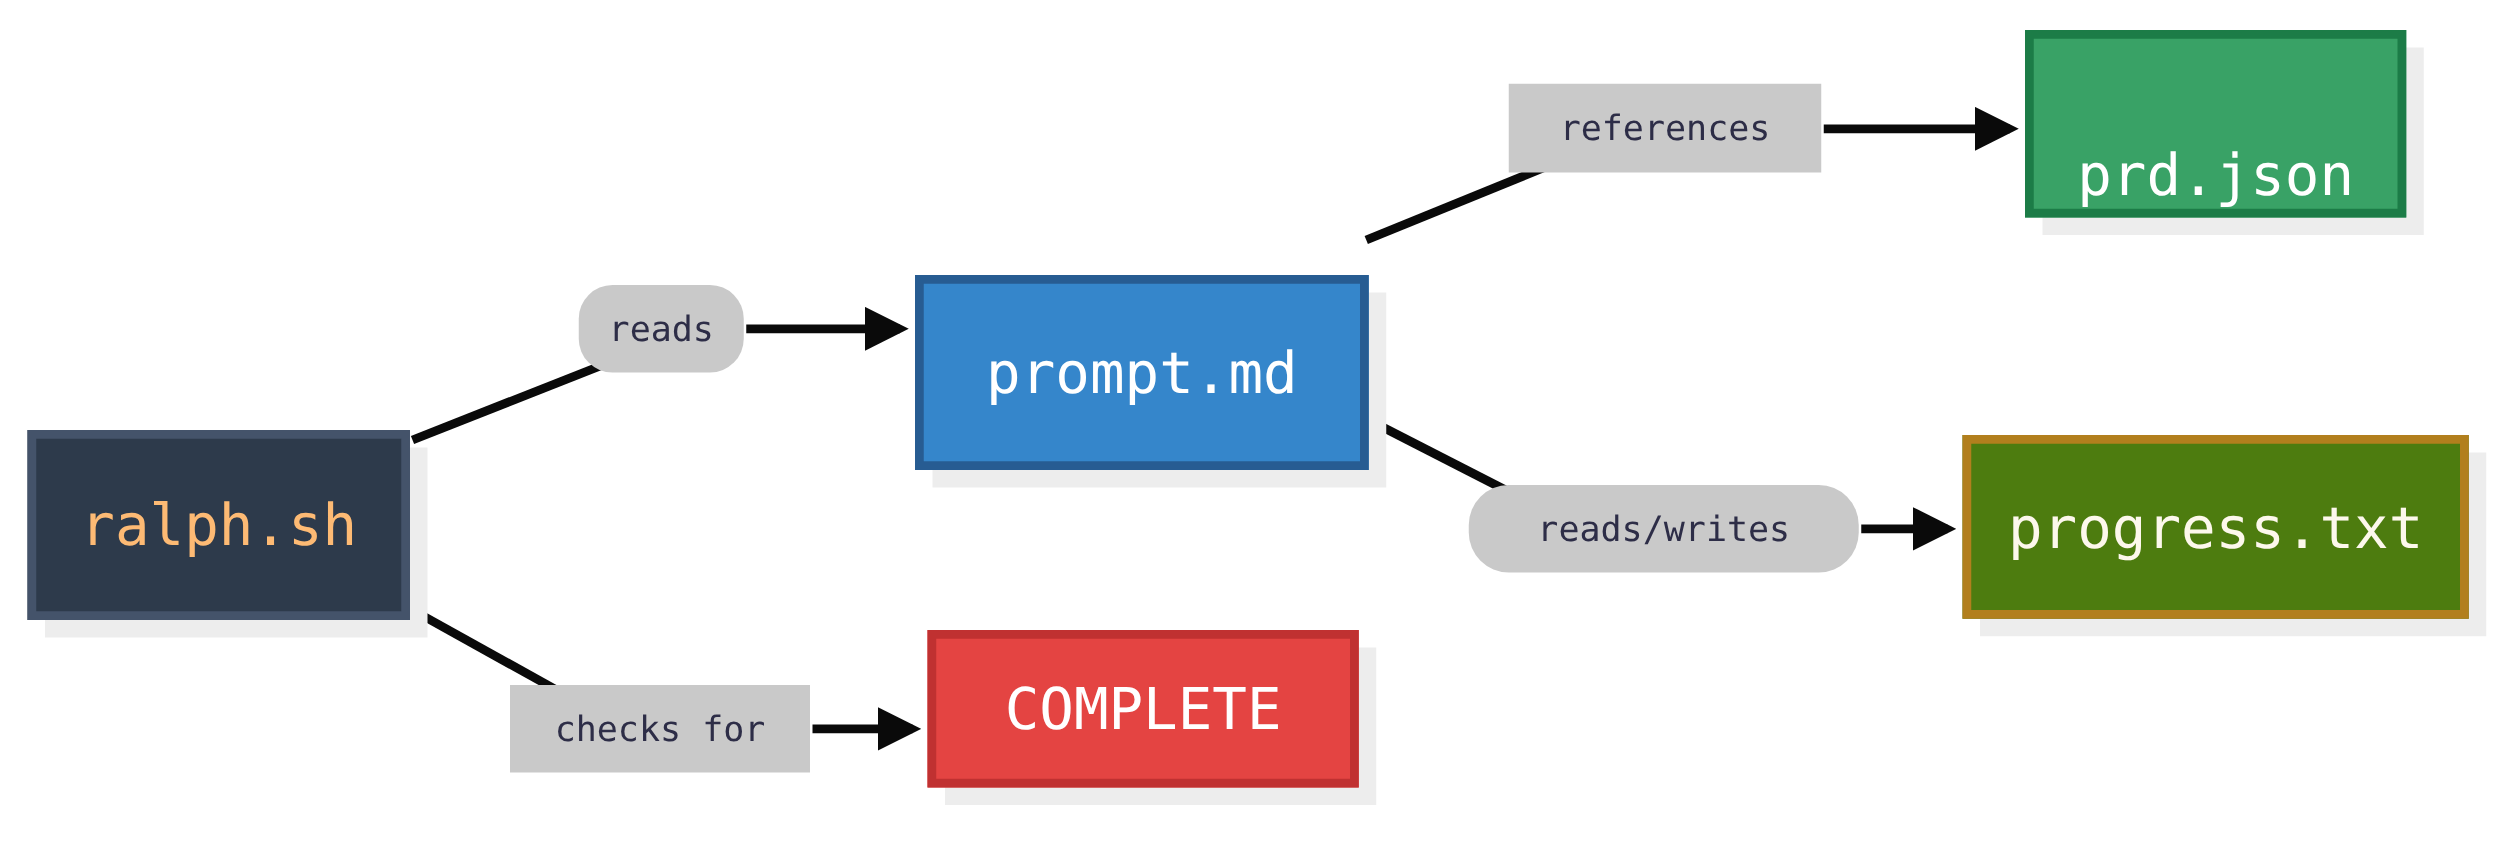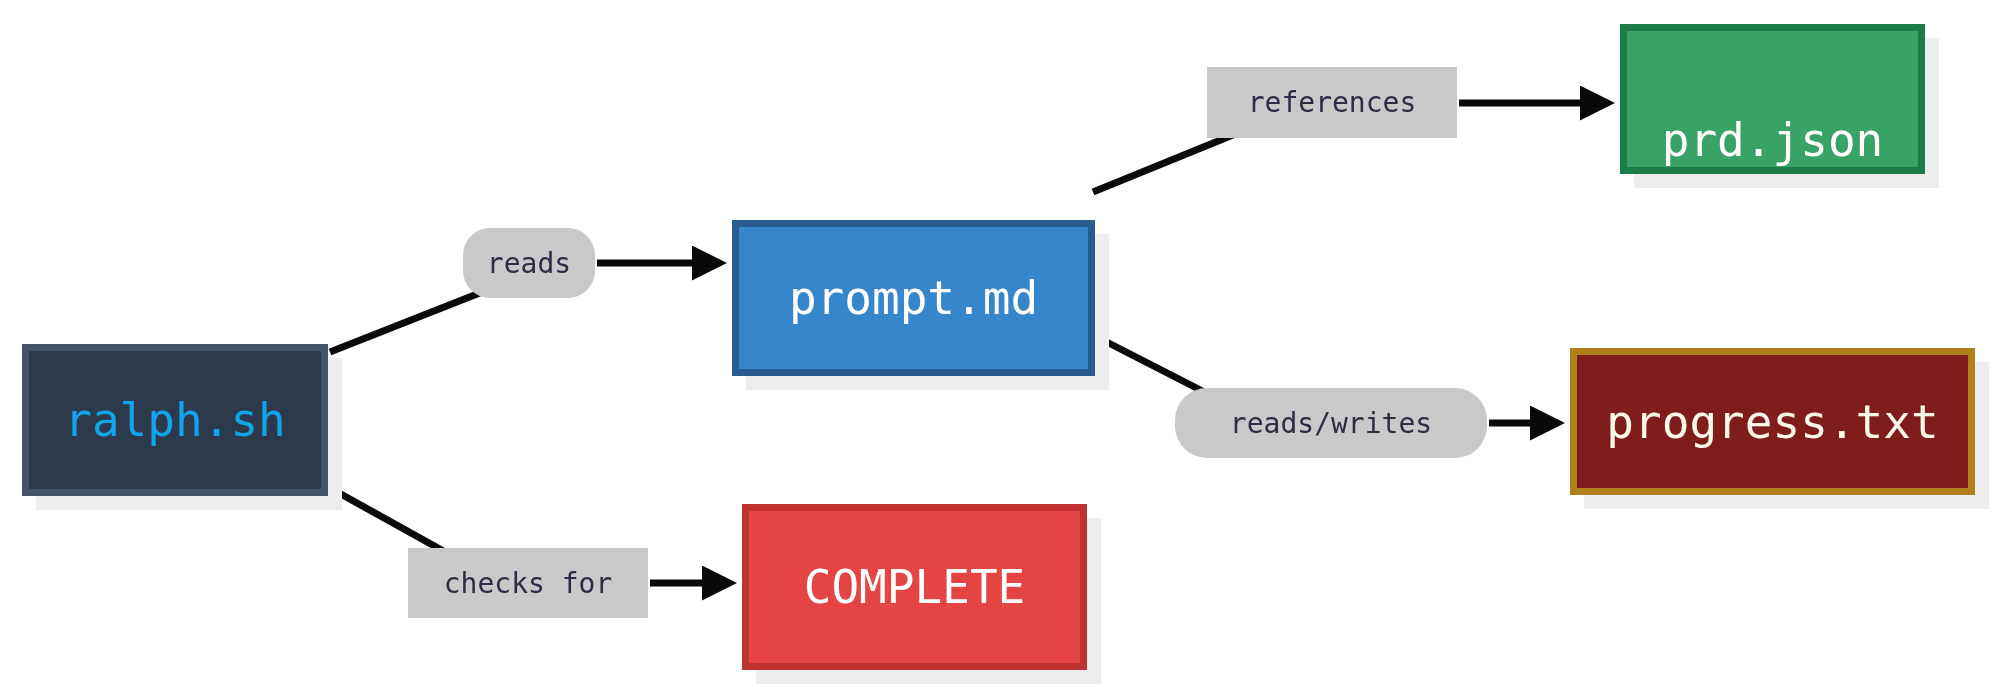--- a/index.html
+++ b/index.html
@@ -30,37 +30,37 @@
     align-items: center;
     justify-content: center;
     box-sizing: border-box;
     font-size: 46px;
     color: #ffffff;
     box-shadow: 14px 14px 0 #ededed;
   }
   .node-ralph {
     left: 22px;  top: 344px;  width: 306px; height: 152px;
     background: #2d3a4b; border: 7px solid #44536a;
-    color: #0ea5e9;
+    color: #fdba74;
   }
   .node-prompt {
     left: 732px; top: 184px;  width: 363px; height: 156px;
     background: #3586cb; border: 7px solid #275c92; margin-top: 36px;
   }
   .node-prd {
     left: 1620px; top: 24px;  width: 305px; height: 150px;
     background: #39a266; border: 7px solid #1c7c47; align-items: flex-end;
   }
   .node-progress {
     left: 1570px; top: 348px; width: 405px; height: 147px;
-    background: #7f1d1d; border: 7px solid #b27f1d;
+    background: #4d7c0f; border: 7px solid #b27f1d;
     color: #fdf8ec;
   }
   .node-complete {
-    left: 742px; top: 504px;  width: 345px; height: 166px;
+    left: 742px; top: 504px;  width: 345px; height: 126px;
     background: #e44442; border: 7px solid #c03131;
   }
   .edge-label {
     position: absolute;
     z-index: 2;
     display: flex;
     align-items: center;
     justify-content: center;
     background: #c9c9c9;
     color: #2d2d47;

